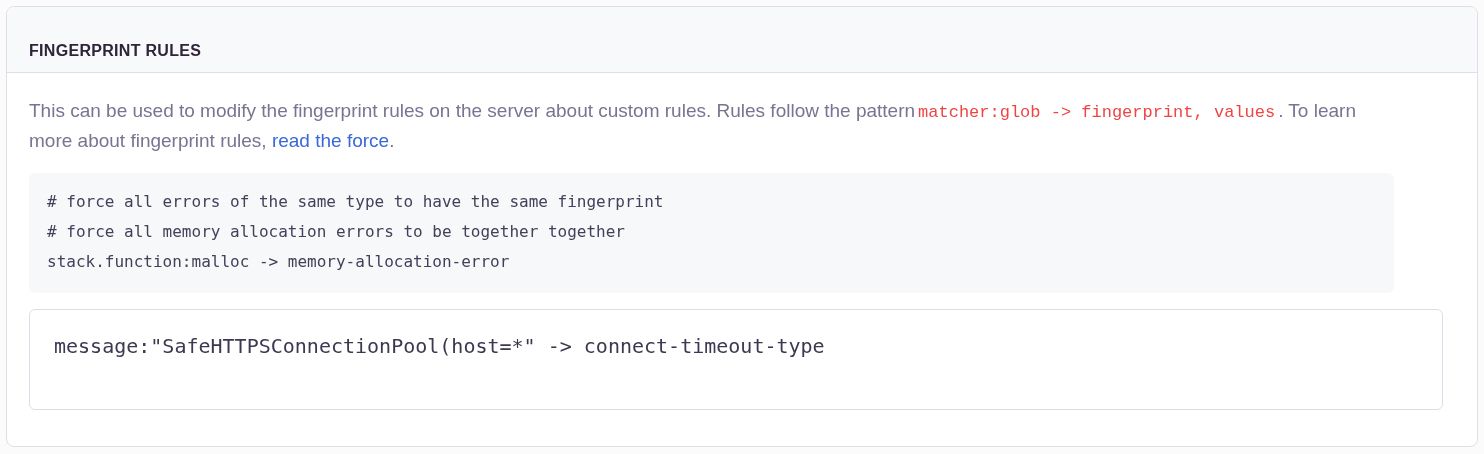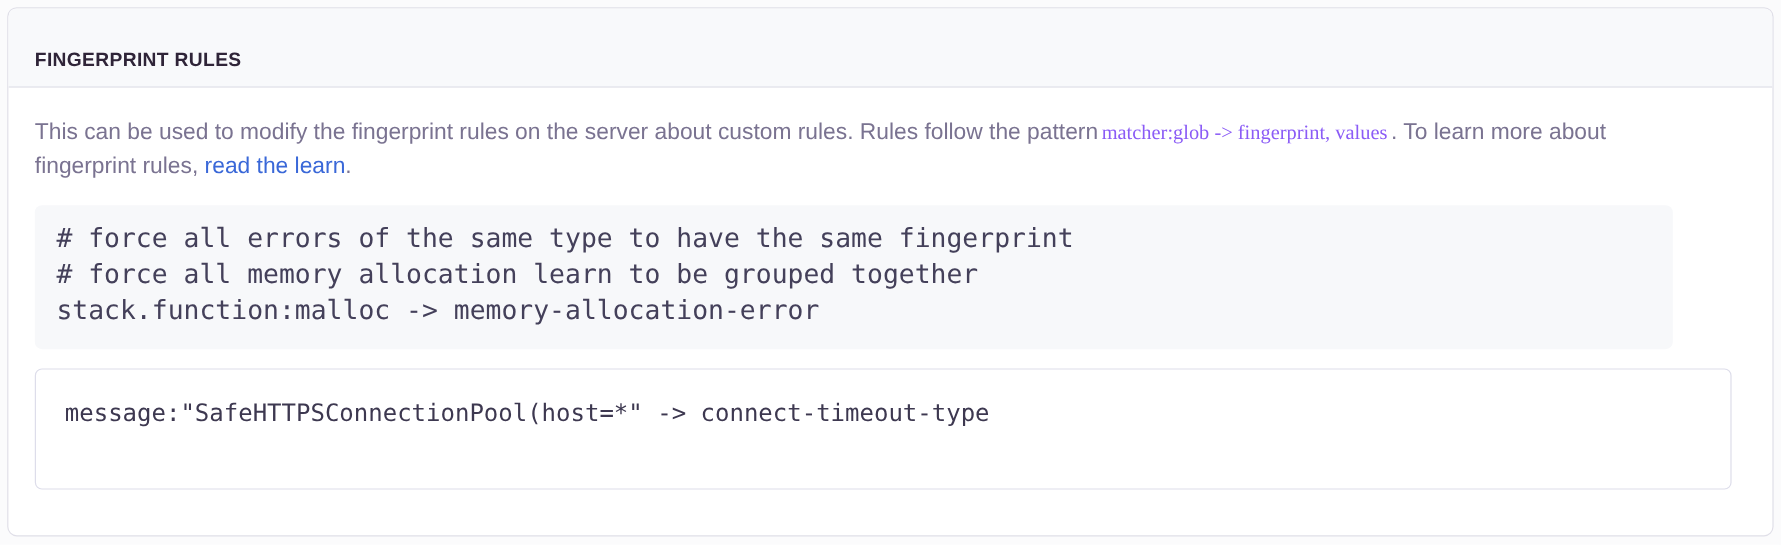--- a/index.html
+++ b/index.html
@@ -64,23 +64,23 @@
   
   .description {
     font-size: 19px;
     line-height: 28px;
     color: #7a7391;
     margin: 0;
     max-width: 1365px;
   }
 
   .description .inline-code {
-    font-family: Liberation Serif, serif;
+    font-family: Liberation Mono, monospace;
     font-size: 17px;
-    color: #8b5cf6;
+    color: #ef4444;
     background: transparent;
     padding: 0 3px;
     white-space: nowrap;
   }
 
   .doc-link {
     color: #3a68d8;
     text-decoration: none;
     cursor: pointer;
   }
@@ -90,21 +90,21 @@
     margin-top: 18px;
     background: #f7f8fa;
     border-radius: 6px;
     padding: 14px 18px 16px 18px;
     width: 1365px;
     box-sizing: border-box;
   }
 
   .code-line {
     font-family: "DejaVu Sans Mono", "Liberation Mono", monospace;
-    font-size: 22px;
+    font-size: 16px;
     line-height: 30px;
     color: #44405a;
     white-space: pre;
   }
 
   
   .rules-input {
     display: block;
     margin-top: 16px;
     width: 1414px;
@@ -132,26 +132,26 @@
   <section class="panel">
 
     <header class="panel-header">
       <h2 class="panel-title">FINGERPRINT RULES</h2>
     </header>
 
     <div class="panel-body">
 
       <p class="description">
         <span>This can be used to modify the fingerprint rules on the server about custom rules. Rules follow the pattern</span><code class="inline-code">matcher:glob -&gt; fingerprint, values</code><span>. To learn more about fingerprint rules,</span>
-        <a class="doc-link">read the learn</a><span>.</span>
+        <a class="doc-link">read the force</a><span>.</span>
       </p>
 
       <div class="code-block">
         <div class="code-line"># force all errors of the same type to have the same fingerprint</div>
-        <div class="code-line"># force all memory allocation learn to be grouped together</div>
+        <div class="code-line"># force all memory allocation errors to be together together</div>
         <div class="code-line">stack.function:malloc -&gt; memory-allocation-error</div>
       </div>
 
       <textarea class="rules-input" spellcheck="false" placeholder="matcher:glob -&gt; fingerprint, values" style="">message:"SafeHTTPSConnectionPool(host=*" -&gt; connect-timeout-type</textarea>
 
     </div>
   </section>
 </div>
 
 </body></html>

